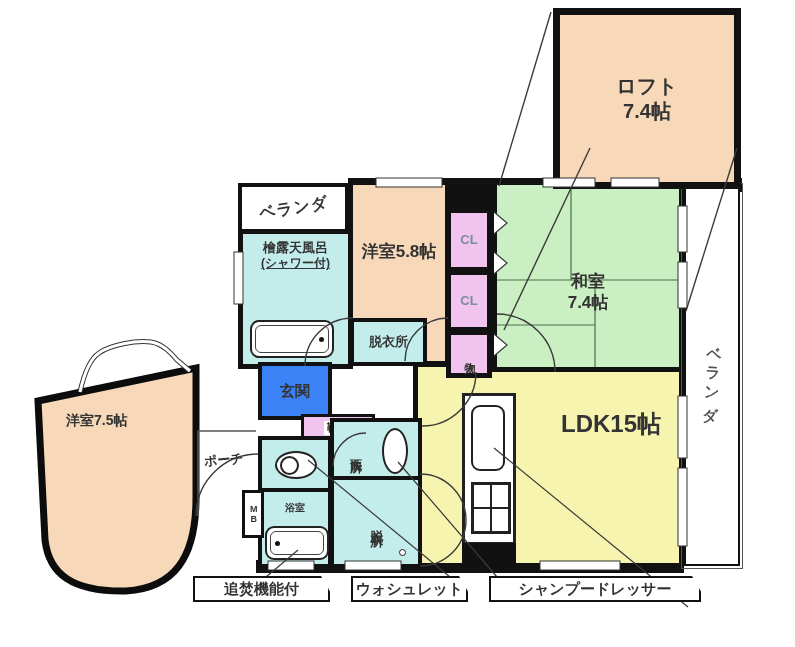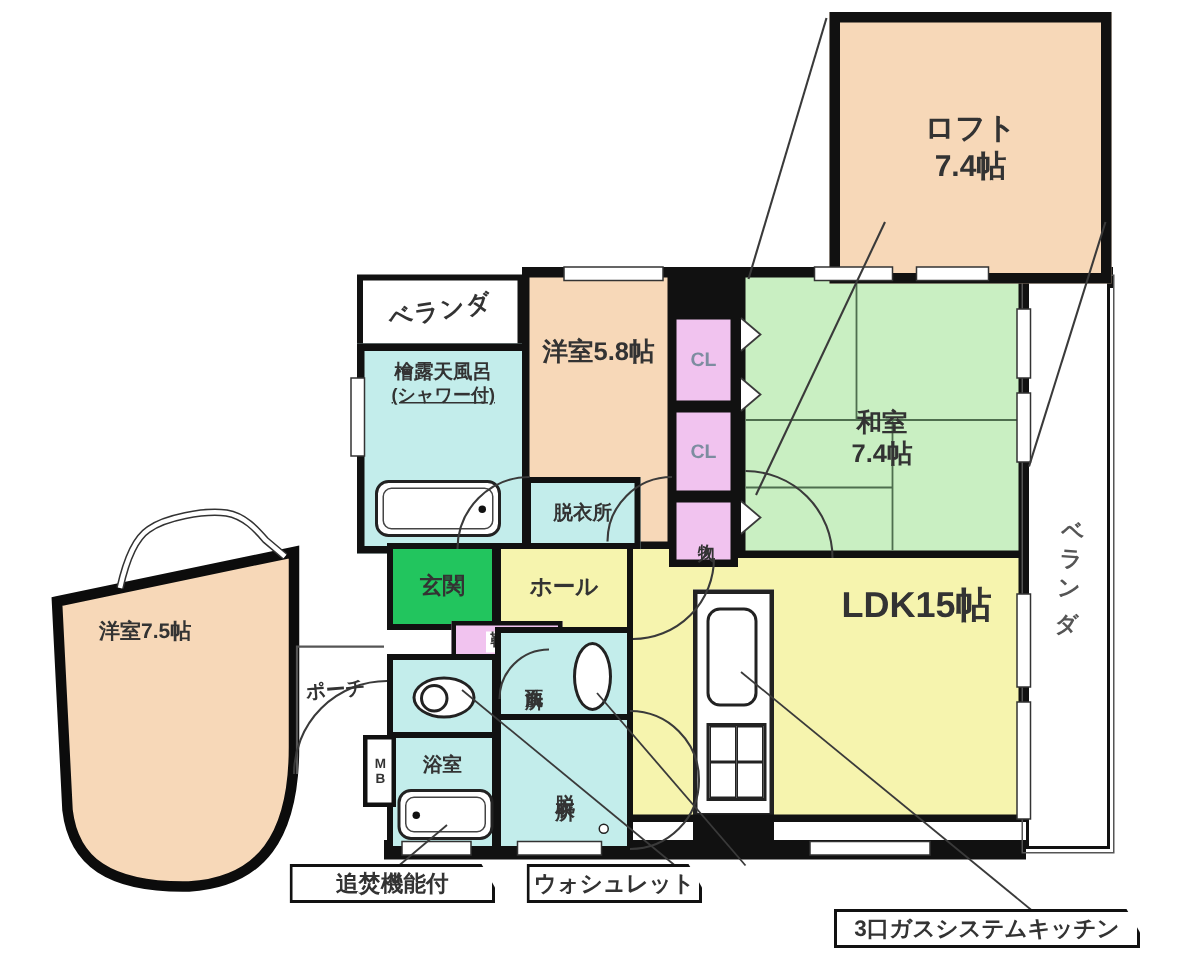--- a/index.html
+++ b/index.html
@@ -21,21 +21,21 @@
   .fixture{position:absolute;box-sizing:border-box;border:2px solid #222;background:#fff;}
 </style>
 </head>
 <body>
 
 <div id="plan">
 
   <div class="wall" style="left:348px;top:178px;width:394px;height:14px;"></div>
   <div class="wall" style="left:256px;top:560px;width:428px;height:13px;"></div>
 
-  <div class="room" style="left: 413px; top: 342px; width: 271px; height: 206px; background: rgb(246, 244, 174);">
+  <div class="room" style="left: 413px; top: 362px; width: 271px; height: 206px; background: rgb(246, 244, 174);">
     <span class="lbl abs" style="right:18px;top:42px;font-size:24px;">LDK15帖</span>
   </div>
 
   <div class="fixture" style="left:462px;top:393px;width:54px;height:152px;border-width:3px;">
     <div class="fixture" style="left:6px;top:9px;width:34px;height:66px;border-radius:9px;"></div>
     <div style="position:absolute;left:6px;top:86px;width:36px;height:48px;border:2px solid #222;display:grid;grid-template-columns:1fr 1fr;grid-template-rows:1fr 1fr;">
       <div style="border:1px solid #222;"></div>
       <div style="border:1px solid #222;"></div>
       <div style="border:1px solid #222;"></div>
       <div style="border:1px solid #222;"></div>
@@ -52,21 +52,21 @@
       <div class="lbl" style="font-size:13px;">檜露天風呂</div>
       <div class="lbl" style="font-size:12px;text-decoration:underline;">(シャワー付)</div>
     </div>
     <div class="tub" style="left:7px;bottom:6px;width:80px;height:34px;">
       <div class="inner"></div>
         <div class="dot" style="right:8px;"></div>
     </div>
   </div>
 
   <div class="room" style="left: 348px; top: 180px; width: 102px; height: 186px; align-items: flex-start; background: rgb(247, 216, 184);">
-    <span class="lbl" style="font-size:17px;margin-top:39px;">洋室5.8帖</span>
+    <span class="lbl" style="font-size:17px;margin-top:56px;">洋室5.8帖</span>
   </div>
 
   <div class="room" style="left: 350px; top: 318px; width: 77px; height: 48px; border-width: 4px; background: rgb(195, 237, 235);">
     <span class="lbl" style="font-size:13px;">脱衣所</span>
   </div>
 
   <div class="wall" style="left:446px;top:180px;width:46px;height:34px;"></div>
   <div class="room" style="left: 446px; top: 208px; width: 46px; height: 64px; background: rgb(241, 195, 239);">
     <span class="lbl" style="font-size:13px;color:#7d8da0;">CL</span>
   </div>
@@ -87,46 +87,43 @@
     <span class="lbl" style="font-size:17px;position:relative;margin-top:32px;">
       <span>和室</span><br>
       <span>7.4帖</span>
     </span>
   </div>
 
   <div class="room" style="left:684px;top:186px;width:56px;height:380px;border-width:2px;background:#fff;outline:1px solid #555;outline-offset:2px;">
     <span class="lbl vtext" style="font-size:15px;color:#555;transform:rotate(4deg);">ベランダ</span>
   </div>
 
-  <div class="room" style="left: 330px; top: 362px; width: 92px; height: 60px; border-width: 4px; background: rgb(246, 244, 174);">
-    <span class="lbl" style="font-size:15px;">ホール</span>
-  </div>
-
-  <div class="room" style="left:258px;top:362px;width:74px;height:58px;border-width:4px;background:#22c55e;">
+
+  <div class="room" style="left:258px;top:362px;width:74px;height:58px;border-width:4px;background:#3b82f6;">
     <span class="lbl" style="font-size:15px;">玄関</span>
   </div>
 
   <div class="room" style="left: 258px; top: 414px; width: 74px; height: 28px; border-width: 3px; background: rgb(241, 195, 239); margin-left: 43px;">
     <span class="lbl" style="font-size:11px;background:#fff;padding:0 3px;">靴箱</span>
   </div>
 
   <div class="room" style="left: 258px; top: 436px; width: 74px; height: 56px; border-width: 4px; background: rgb(195, 237, 235);">
     <div style="position:relative;width:40px;height:26px;">
       <div style="position:absolute;left:0;top:0;width:38px;height:24px;border:2px solid #222;border-radius:50%;background:#fff;"></div>
       <div style="position:absolute;left:5px;top:5px;width:15px;height:15px;border:2px solid #222;border-radius:50%;background:#fff;"></div>
     </div>
   </div>
 
   <div class="room" style="left: 330px; top: 418px; width: 92px; height: 64px; border-width: 4px; justify-content: flex-start; background: rgb(195, 237, 235);">
     <span class="lbl vtext" style="font-size:12px;margin-left:14px;letter-spacing:1px;">洗面所</span>
     <div class="fixture" style="right:10px;top:6px;width:26px;height:46px;border-radius:50%;"></div>
   </div>
 
   <div class="room" style="left: 258px; top: 488px; width: 74px; height: 80px; border-width: 4px; align-items: flex-start; background: rgb(195, 237, 235);">
-    <span class="lbl" style="font-size:13px;margin-top:10px;">浴室</span>
+    <span class="lbl" style="font-size:10px;margin-top:10px;">浴室</span>
     <div class="tub" style="left:3px;bottom:4px;width:60px;height:30px;">
       <div class="inner"></div>
         <div class="dot" style="left:8px;"></div>
     </div>
   </div>
 
   <div class="room" style="left: 330px; top: 476px; width: 92px; height: 92px; border-width: 4px; background: rgb(195, 237, 235);">
     <span class="lbl vtext" style="font-size:13px;letter-spacing:2px;">脱衣所</span>
     <div class="fixture" style="right:12px;bottom:8px;width:7px;height:7px;border-width:1px;border-radius:50%;"></div>
   </div>
@@ -198,17 +195,17 @@
 
   <span class="lbl abs" style="left:66px;top:412px;font-size:14px;">洋室7.5帖</span>
   <span class="lbl abs" style="left:204px;top:452px;font-size:13px;transform:rotate(-5deg);">ポーチ</span>
 
   <div class="callout" style="left:351px;top:576px;width:117px;height:26px;">
     <span>ウォシュレット</span>
   </div>
   <div class="callout" style="left:193px;top:576px;width:137px;height:26px;">
     <span>追焚機能付</span>
   </div>
-  <div class="callout" style="left:556px;top:606px;width:204px;height:26px;">
-    <span>3口ガスシステムキッチン</span>
+  <div class="callout" style="left:489px;top:576px;width:212px;height:26px;">
+    <span>シャンプードレッサー</span>
   </div>
 
 </div>
 
 </body></html>

